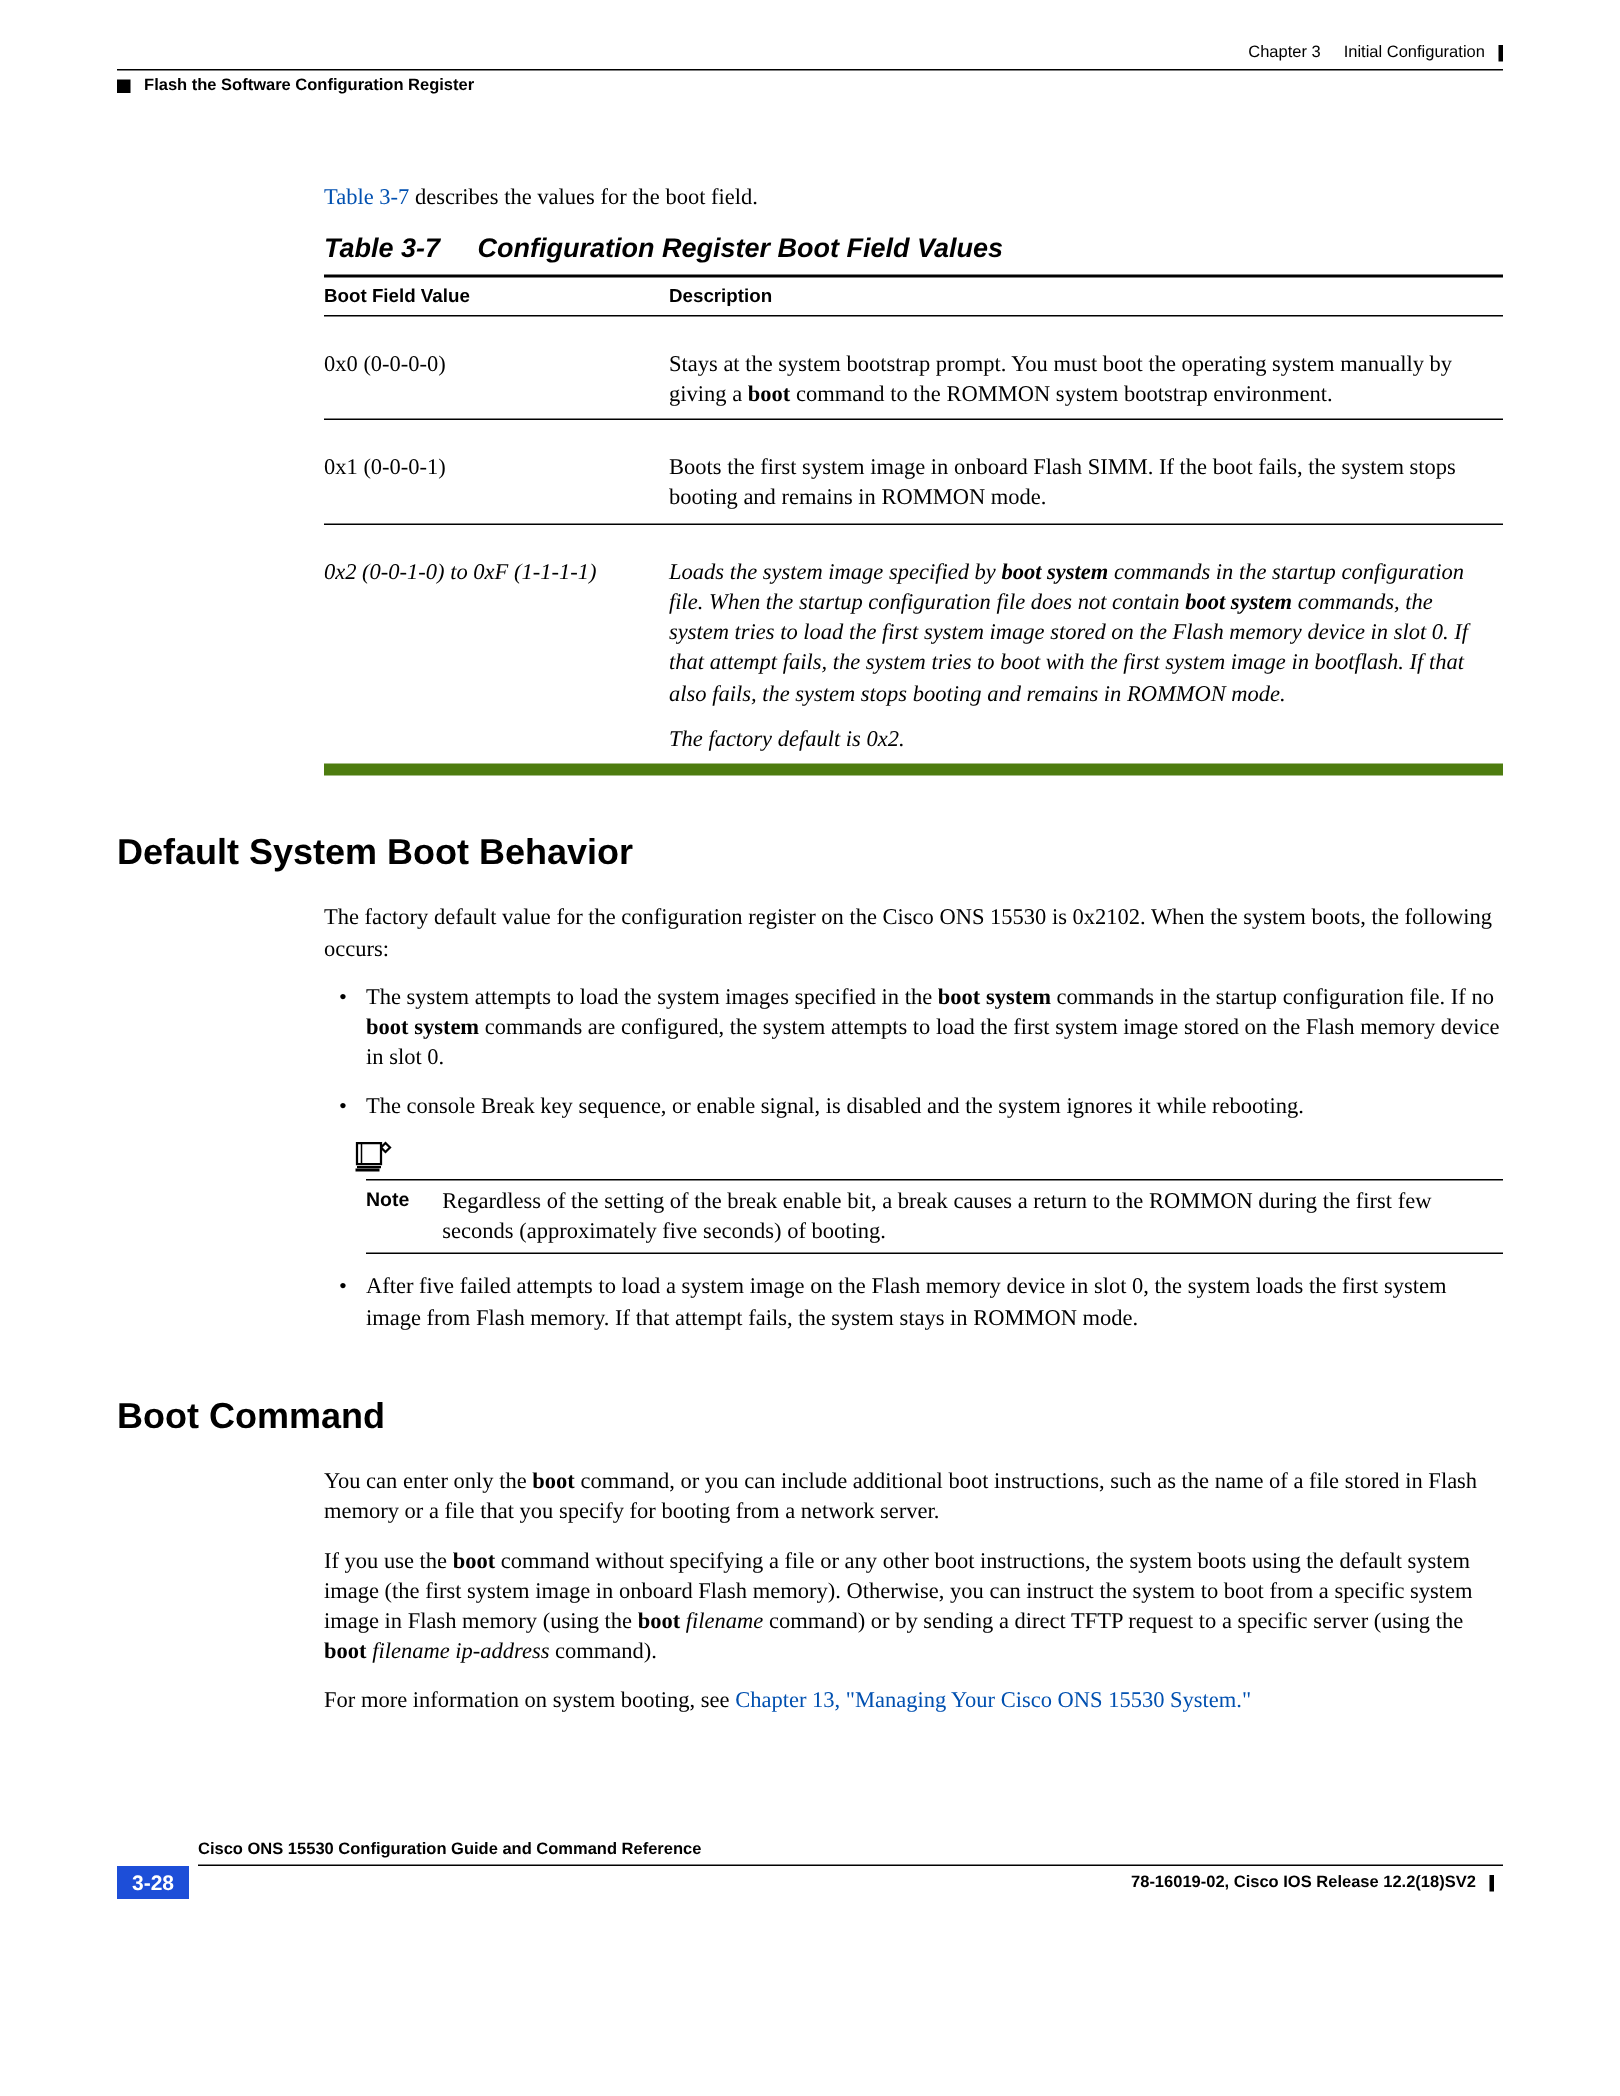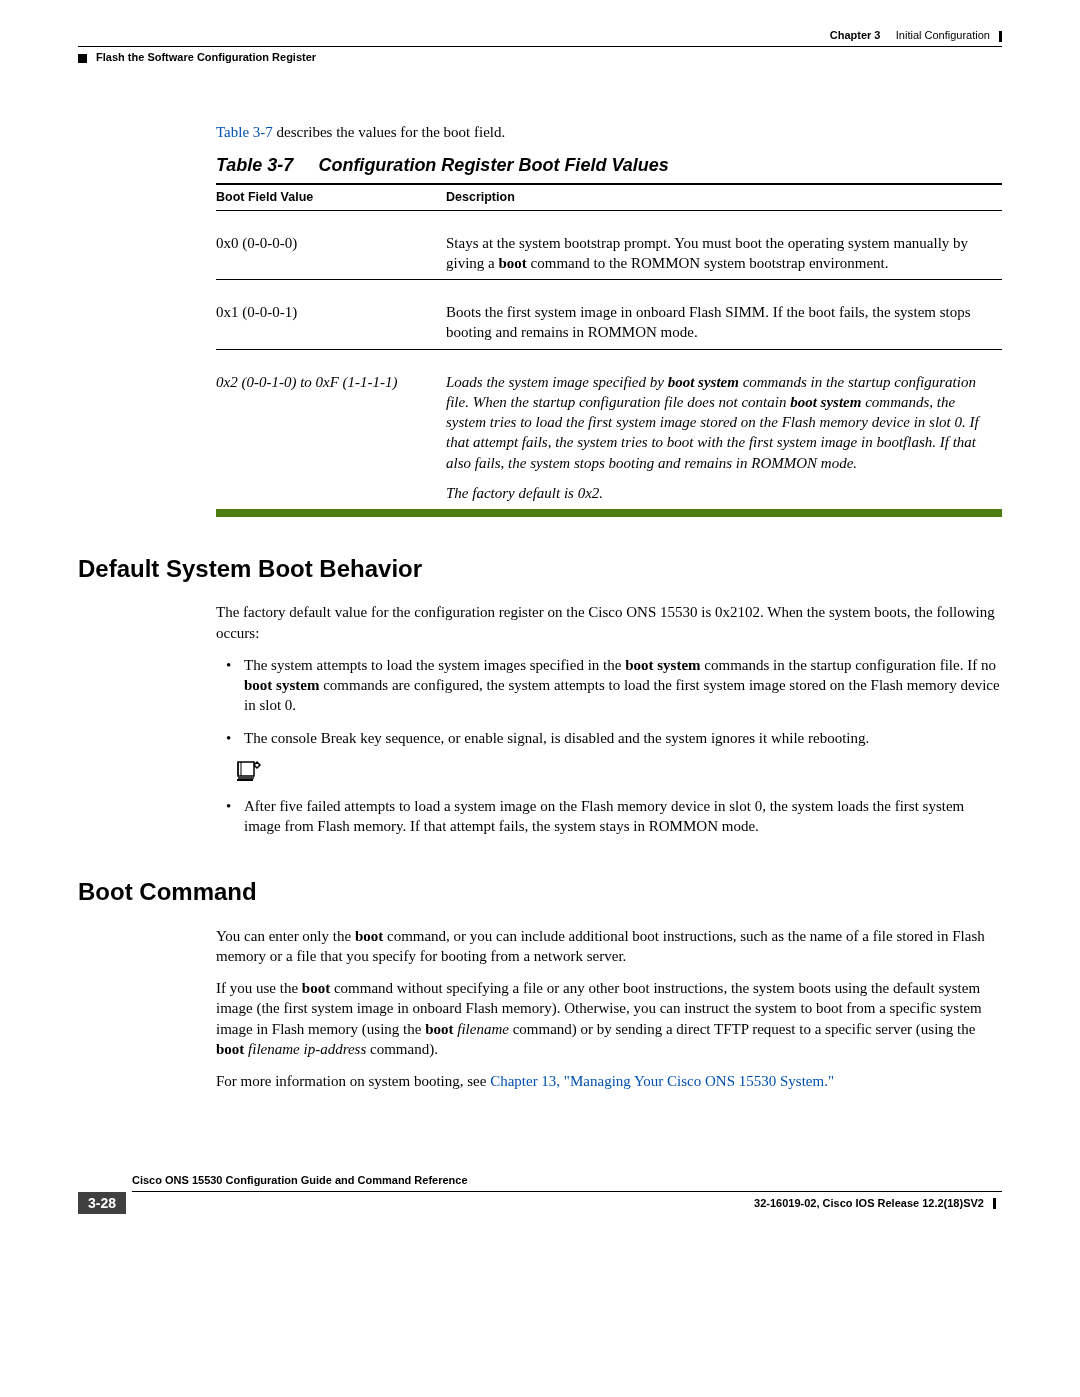--- a/index.html
+++ b/index.html
@@ -16,21 +16,21 @@
     .header-region {
       position: relative;
       margin-bottom: 58px;
     }
     .header-right {
       font-family: Arial, Helvetica, sans-serif;
       font-size: 11px;
       text-align: right;
       margin-bottom: 4px;
     }
-    .header-right .chapter-label { font-weight: bold; text-align: center; }
+    .header-right .chapter-label { font-weight: normal; text-align: center; }
     .header-right .bar {
       display: inline-block;
       width: 3px;
       background: #000;
       height: 11px;
       vertical-align: middle;
       margin-left: 6px;
     }
     .header-left {
       font-family: Arial, Helvetica, sans-serif;
@@ -135,21 +135,21 @@
       border-bottom: 1px solid #000;
       padding-bottom: 3px;
       margin-left: 54px;
     }
     .footer-bottom {
       display: flex;
       align-items: center;
       margin-top: 0;
     }
     .page-badge {
-      background: #404040;
+      background: #1d4ed8;
       color: #fff;
       font-family: Arial, Helvetica, sans-serif;
       font-weight: bold;
       font-size: 14px;
       padding: 2px 10px;
       display: inline-block;
     }
     .footer-right {
       flex: 1;
       text-align: right;
@@ -233,20 +233,26 @@
       <span>The system attempts to load the system images specified in the </span><b>boot system</b><span> commands in the startup configuration file. If no </span><b>boot system</b><span> commands are configured, the system attempts to load the first system image stored on the Flash memory device in slot 0.</span>
     </li>
     <li>
       <span>The console Break key sequence, or enable signal, is disabled and the system ignores it while rebooting.</span>
       <div class="note-block">
         <svg class="note-icon" width="30" height="26" viewBox="0 0 30 26">
           <path d="M4 4 L20 4 L20 7 L23 4 L26 7 L23 10 L20 7 L20 18 L4 18 Z M4 20 L20 20" fill="none" stroke="#000" stroke-width="1.5"></path>
           <path d="M4 4 L4 18 M7 4 L7 18" stroke="#000" stroke-width="1"></path>
           <line x1="3" y1="22" x2="19" y2="22" stroke="#000" stroke-width="2"></line>
         </svg>
+        <div class="note-body">
+          <div class="note-inner">
+            <span class="note-label">Note</span>
+            <span class="note-text">Regardless of the setting of the break enable bit, a break causes a return to the ROMMON during the first few seconds (approximately five seconds) of booting.</span>
+          </div>
+        </div>
       </div>
     </li>
     <li>After five failed attempts to load a system image on the Flash memory device in slot 0, the system loads the first system image from Flash memory. If that attempt fails, the system stays in ROMMON mode.</li>
   </ul>
 
   <div class="section-gap"></div>
 
   <h2 class="section">Boot Command</h2>
 
   <p class="para">
@@ -261,17 +267,17 @@
     <span>For more information on system booting, see </span><span class="ref-link">Chapter 13, "Managing Your Cisco ONS 15530 System."</span>
   </p>
 
 </div>
 
 <div class="footer-region">
   <div class="footer-title">Cisco ONS 15530 Configuration Guide and Command Reference</div>
   <div class="footer-bottom">
     <span class="page-badge">3-28</span>
     <span class="footer-right">
-      <span>32-16019-02, Cisco IOS Release 12.2(18)SV2</span>
+      <span>78-16019-02, Cisco IOS Release 12.2(18)SV2</span>
       <span class="bar"></span>
     </span>
   </div>
 </div>
 
 </body></html>

